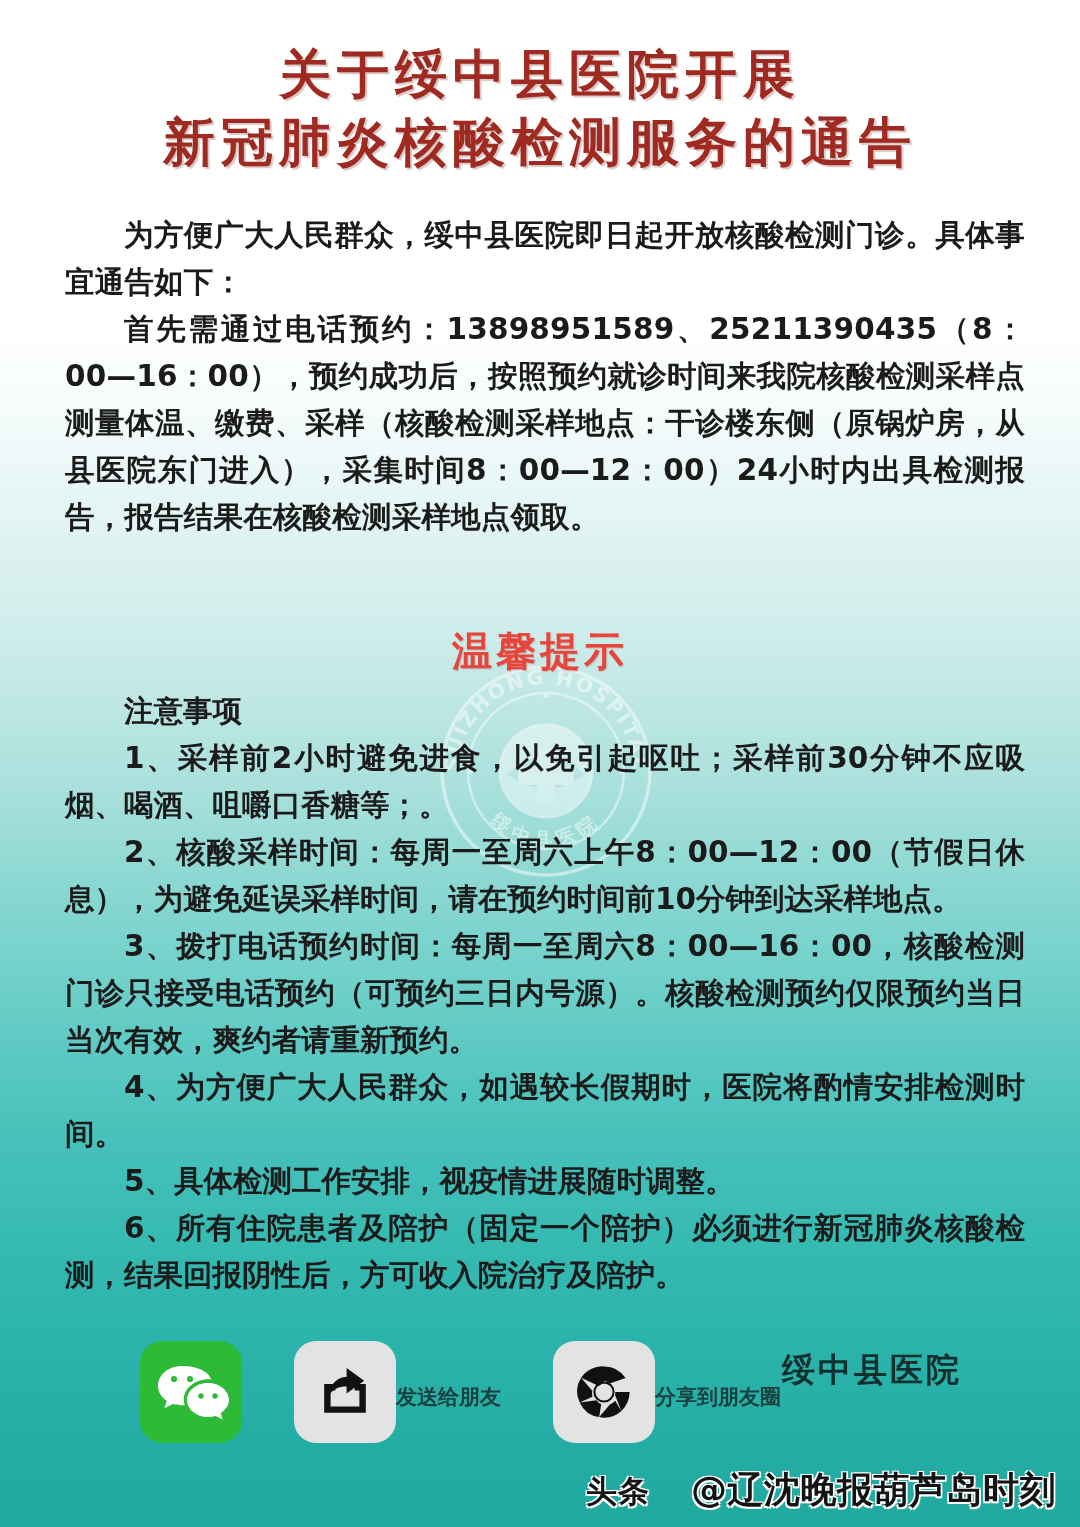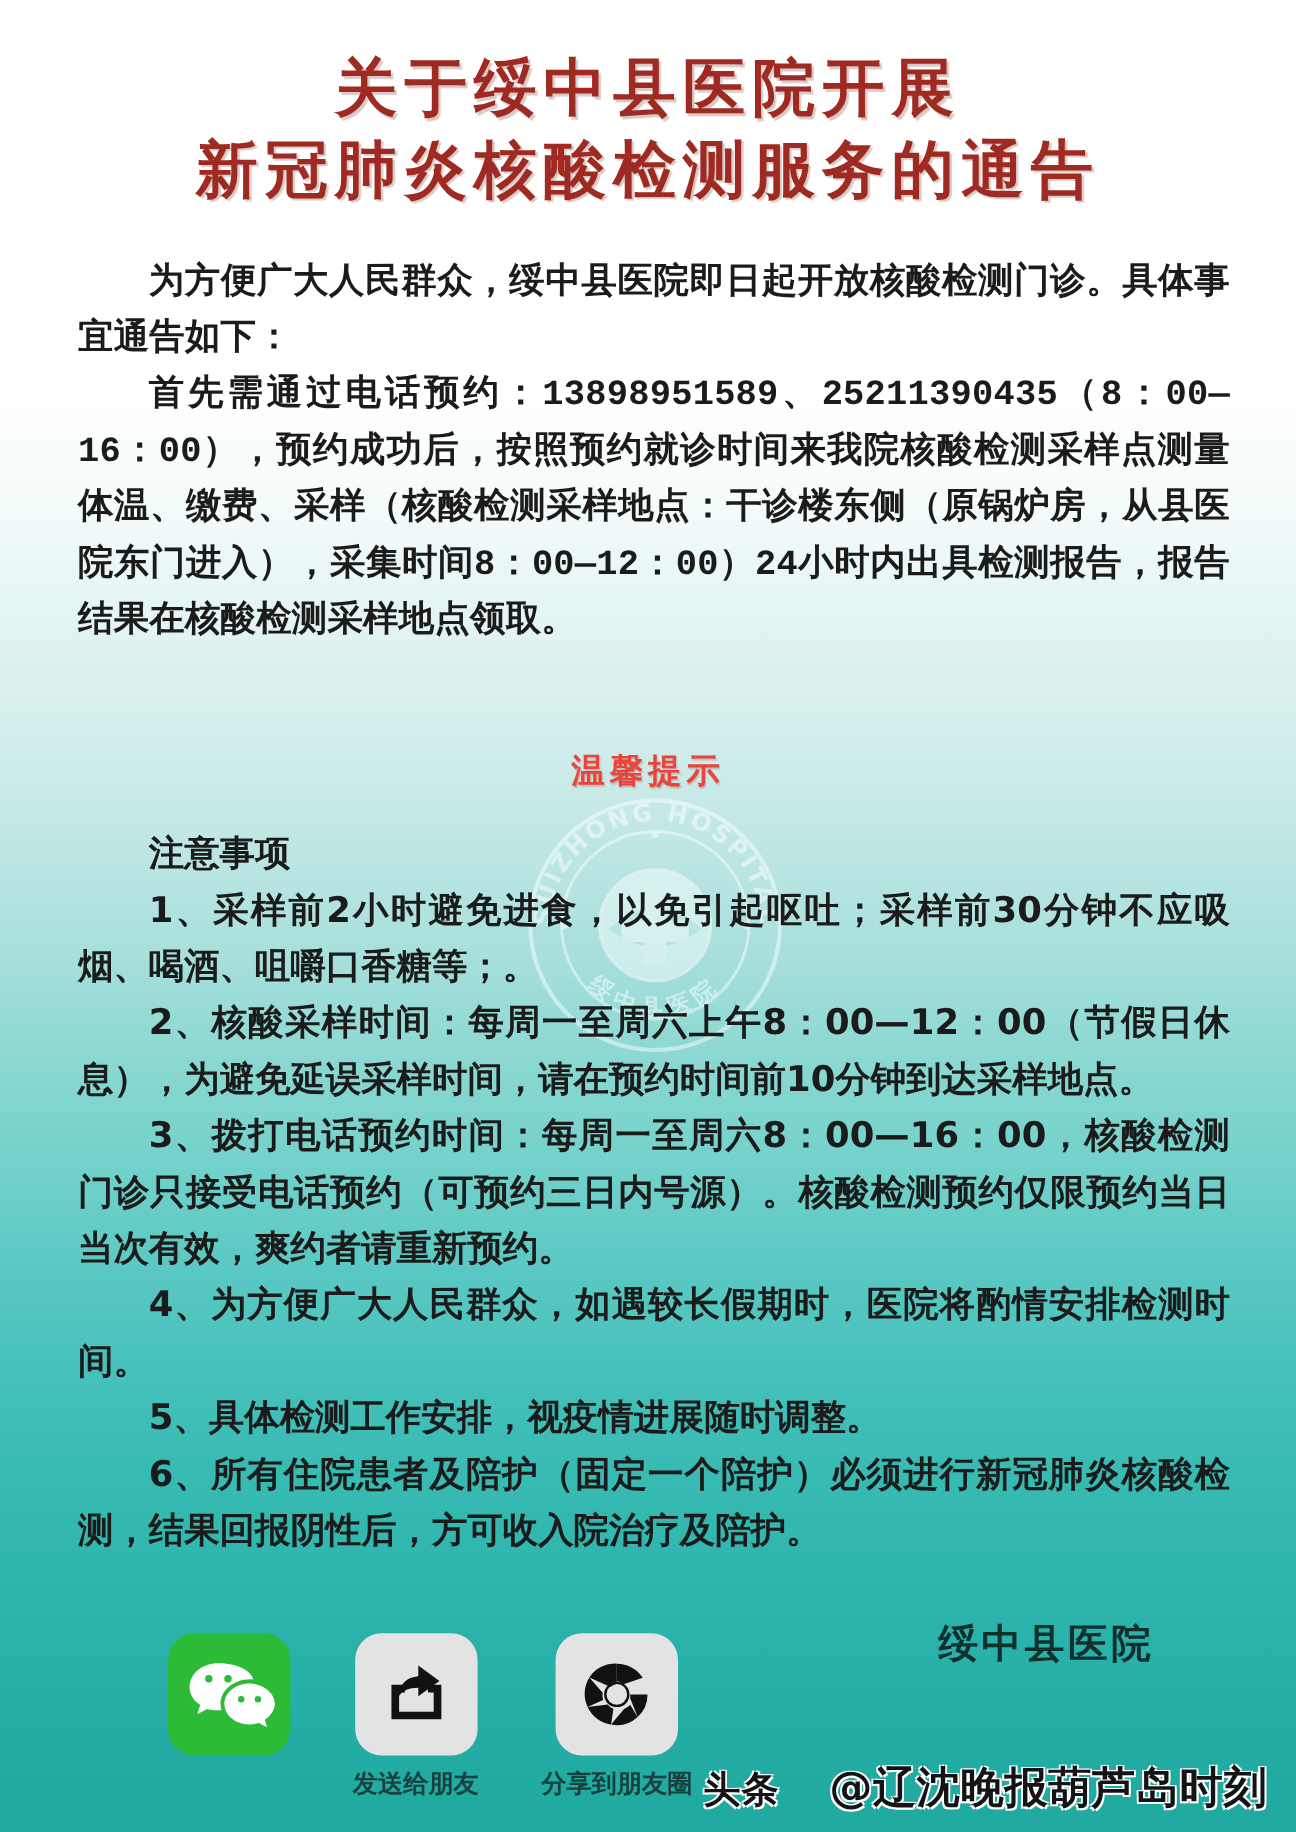--- a/index.html
+++ b/index.html
@@ -76,32 +76,31 @@
     color: #1b1b1b;
     font-size: 29.5px;
     font-weight: bold;
     line-height: 47px;
     letter-spacing: 0.2px;
     text-align: justify;
   }
   .para {
     margin: 0;
     text-indent: 2em;
-    font-family: Liberation Mono, monospace;
   }
 
   
   .tips-heading {
     position: absolute;
     left: 0;
     top: 624px;
     width: 1080px;
     text-align: center;
     color: #e8453c;
-    font-size: 28px;
+    font-size: 40px;
     font-weight: bold;
     letter-spacing: 4px;
     text-shadow: 1px 1px 1px rgba(160,60,50,0.25);
   }
 
   
   .notes-block {
     position: absolute;
     left: 65px;
     top: 688px;
@@ -125,23 +124,22 @@
   .share-row {
     position: absolute;
     left: 140px;
     top: 1341px;
     display: flex;
     align-items: flex-start;
     gap: 52px;
   }
   .share-cell {
     display: flex;
-    flex-direction: column;
+    flex-direction: row;
     align-items: center;
-    margin-top: 20px;
   }
   .icon-tile {
     width: 102px;
     height: 102px;
     border-radius: 22px;
     display: flex;
     align-items: center;
     justify-content: center;
   }
   .icon-tile.wechat { background: #2dbb37; }

